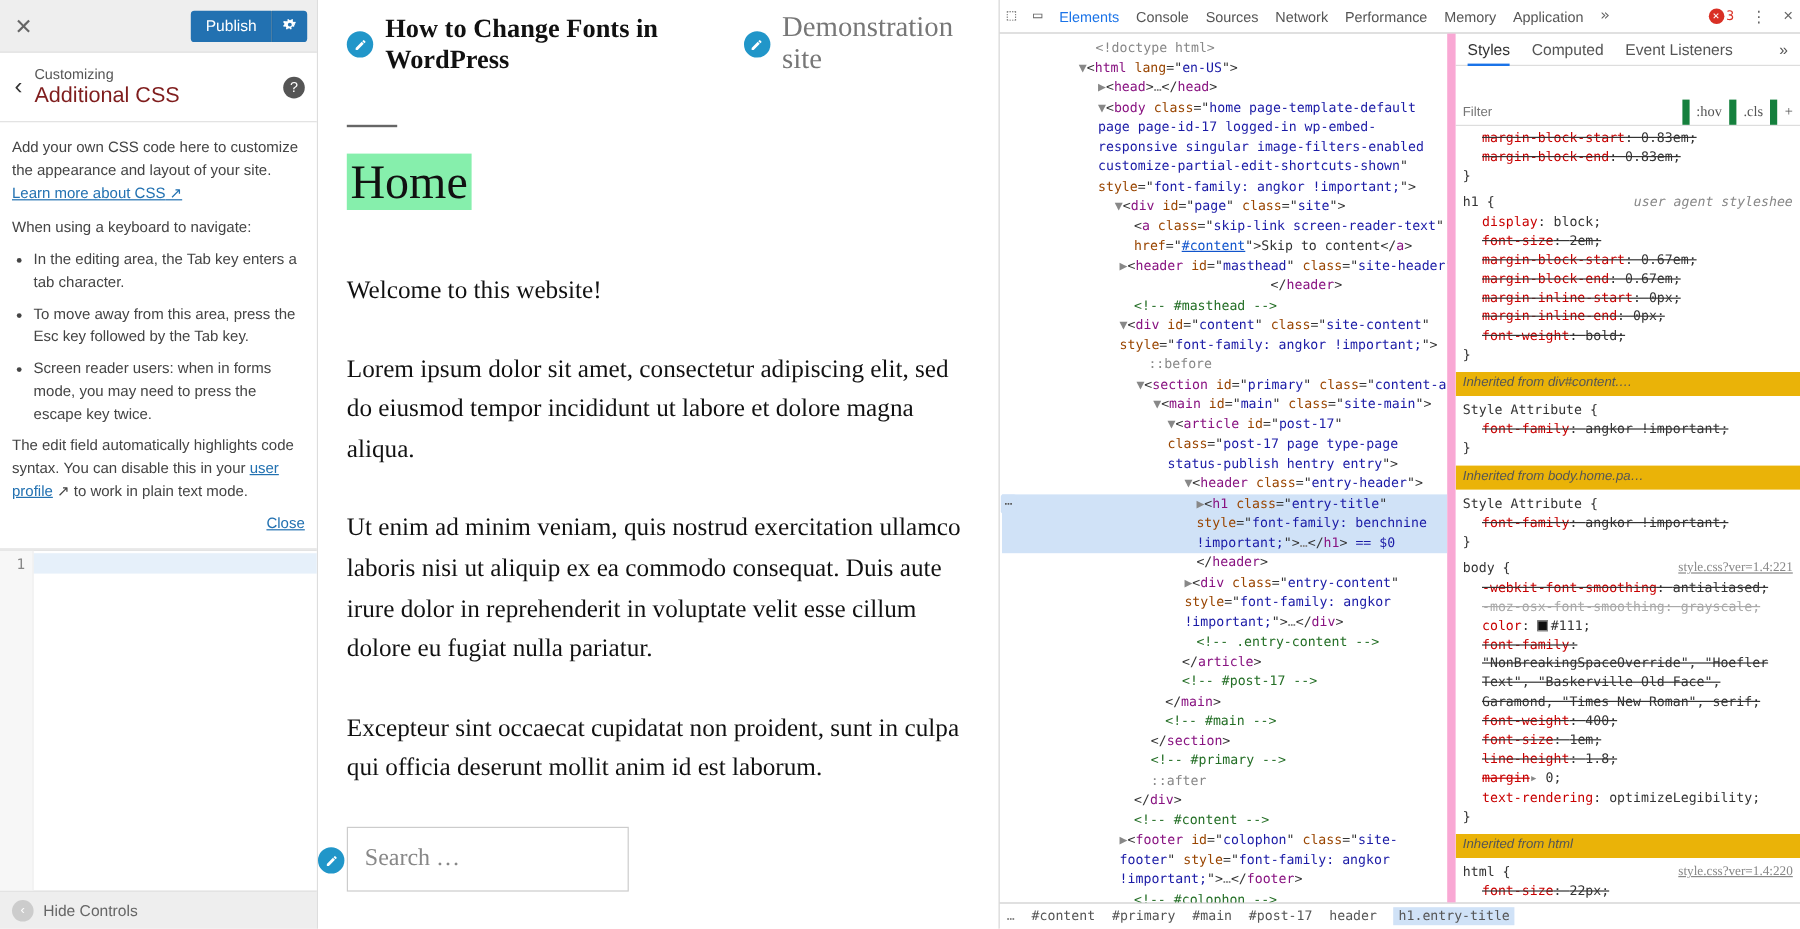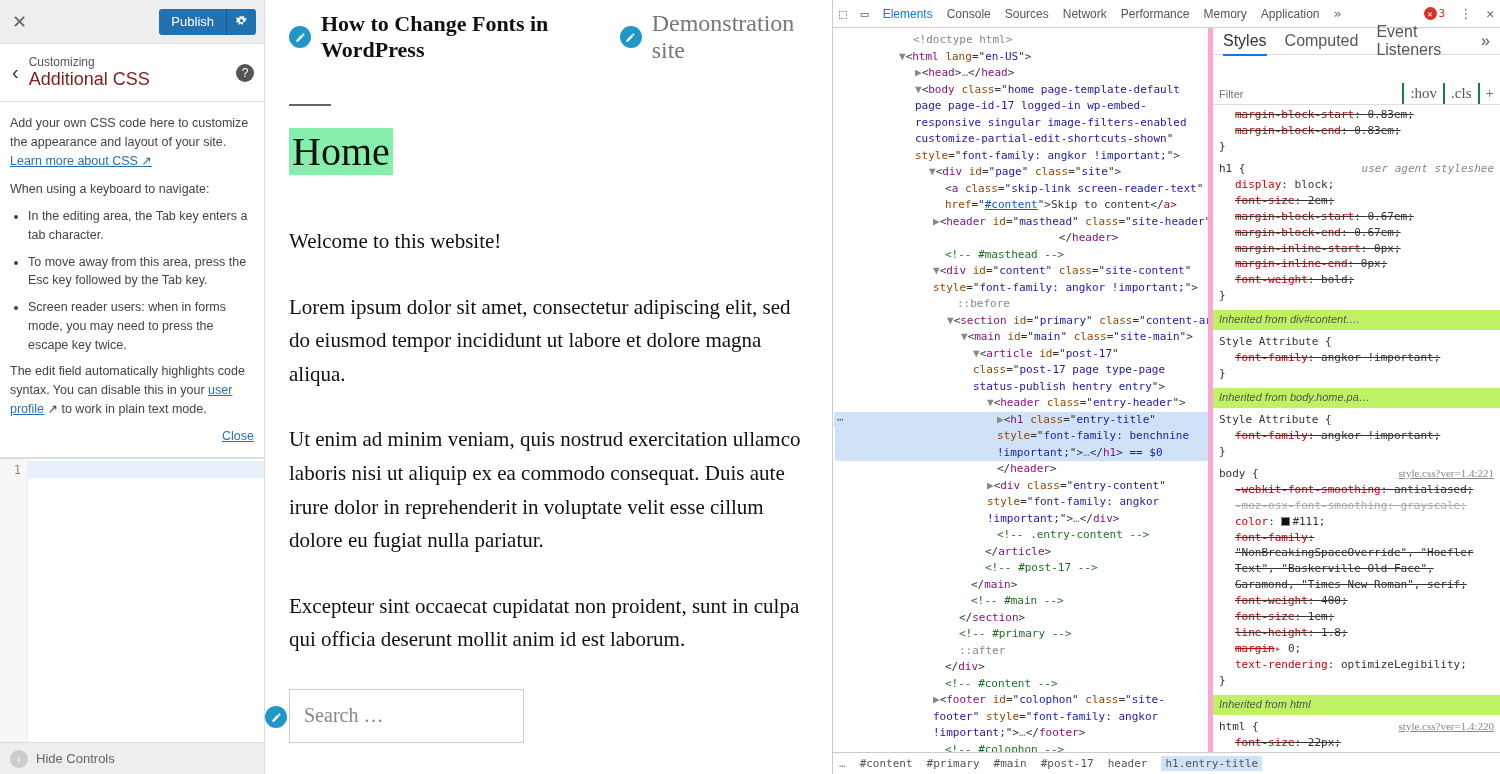--- a/index.html
+++ b/index.html
@@ -38,42 +38,42 @@
 .search-box { width: 235px; height: 54px; border: 1px solid #ccc; font-family: "Hoefler Text", Georgia, serif; font-size: 20px; color: #888; padding: 0 14px; display: flex; align-items: center; margin-top: 20px; }
 
 .devtools { width: 668px; height: 100%; display: flex; flex-direction: column; border-left: 1px solid #ccc; background: #fff; font-family: Menlo, Consolas, monospace; font-size: 11px; }
 .dt-tabs { height: 28px; border-bottom: 1px solid #ccc; display: flex; align-items: center; padding: 0 6px; gap: 14px; }
 .dt-tabs .ico { color: #666; font-size: 13px; }
 .dt-tabs .tab { color: #555; cursor: default; font-family: -apple-system, sans-serif; font-size: 12px; }
 .dt-tabs .tab.active { color: #1a73e8; }
 .dt-tabs .spacer { flex: 1; }
 .dt-tabs .err { color: #d93025; display: flex; align-items: center; gap: 2px; }
 .dt-main { flex: 1; display: flex; min-height: 0; }
-.dom-pane { width: 380px; overflow: hidden; padding: 4px 0 4px 2px; line-height: 1.5; border-right: 5px solid #f9a8d4; position: relative; }
+.dom-pane { width: 380px; overflow: hidden; padding: 4px 0 4px 2px; line-height: 1.5; border-right: 7px solid #f9a8d4; position: relative; }
 .dom-pane .row { white-space: nowrap; padding-left: 8px; }
 .dom-pane .hl { background: #d0e2f7; }
 .dom-pane .hl-dots { background: #d0e2f7; padding: 0 3px; border-radius: 2px; color: #555; position: absolute; left: -1px; }
 .tag { color: #881280; }
 .attr { color: #994500; }
 .val { color: #1a1aa6; }
 .txt { color: #333; }
 .cmt { color: #236e25; }
 .arw { color: #888; }
 .link { color: #1155cc; text-decoration: underline; }
 .ps { color: #888; }
 
 .styles-pane { flex: 1; min-width: 0; display: flex; flex-direction: column; }
-.styles-tabs { height: 27px; border-bottom: 1px solid #ddd; display: flex; align-items: center; padding: 0 10px; gap: 18px; font-family: -apple-system, sans-serif; font-size: 16px; color: #555; }
+.styles-tabs { height: 27px; border-bottom: 1px solid #ddd; display: flex; align-items: center; padding: 0 10px; gap: 18px; font-family: -apple-system, sans-serif; font-size: 13px; color: #555; }
 .styles-tabs .tab.active { color: #333; border-bottom: 2px solid #1a73e8; padding-bottom: 4px; margin-bottom: -6px; }
 .filter-bar { height: 22px; border-bottom: 1px solid #ddd; display: flex; align-items: center; margin-top: 28px; }
 .filter-bar input { flex: 1; border: none; padding: 2px 6px; font-size: 11px; outline: none; }
-.filter-bar .btn { padding: 0 6px; color: #555; border-left: 2px solid #15803d; height: 100%; display: flex; align-items: center; font-family: Menlo; font-size: 15px; }
+.filter-bar .btn { padding: 0 6px; color: #555; border-left: 6px solid #15803d; height: 100%; display: flex; align-items: center; font-family: Menlo; font-size: 12px; }
 .styles-scroll { flex: 1; overflow: hidden; padding: 2px 6px; line-height: 1.45; }
 .styles-scroll .block { margin-bottom: 6px; }
-.styles-scroll .sep { background: #bef264; padding: 2px 6px; margin: 4px -6px; color: #555; font-style: italic; font-family: -apple-system, sans-serif; font-size: 11px; }
+.styles-scroll .sep { background: #eab308; padding: 2px 6px; margin: 4px -6px; color: #555; font-style: italic; font-family: -apple-system, sans-serif; font-size: 11px; }
 .sel { color: #333; }
 .src-link { float: right; color: #888; text-decoration: underline; font-family: Menlo; }
 .ua { float: right; color: #888; font-style: italic; }
 .prop { color: #c80000; }
 .propv { color: #333; }
 .pad { padding-left: 16px; }
 .strike { text-decoration: line-through; }
 .sw { display: inline-block; width: 9px; height: 9px; border: 1px solid #888; vertical-align: middle; margin-right: 2px; }
 
 .breadcrumbs { height: 22px; border-top: 1px solid #ccc; display: flex; align-items: center; padding: 0 6px; gap: 14px; color: #555; font-size: 11px; overflow: hidden; }

